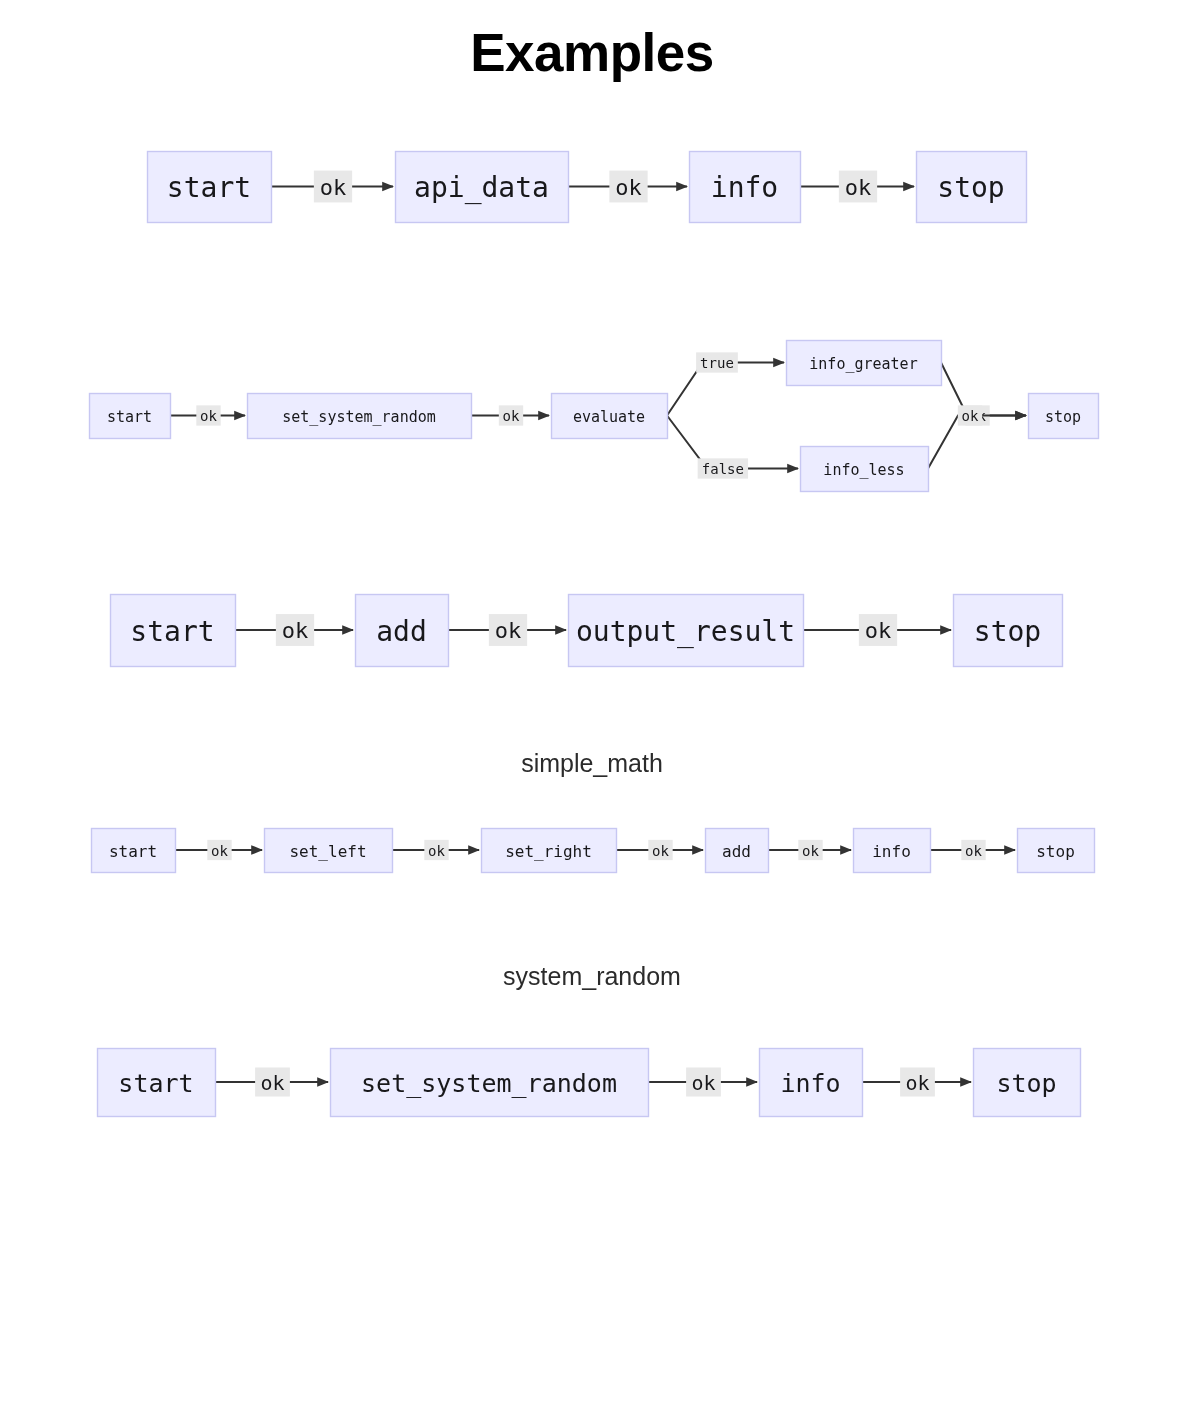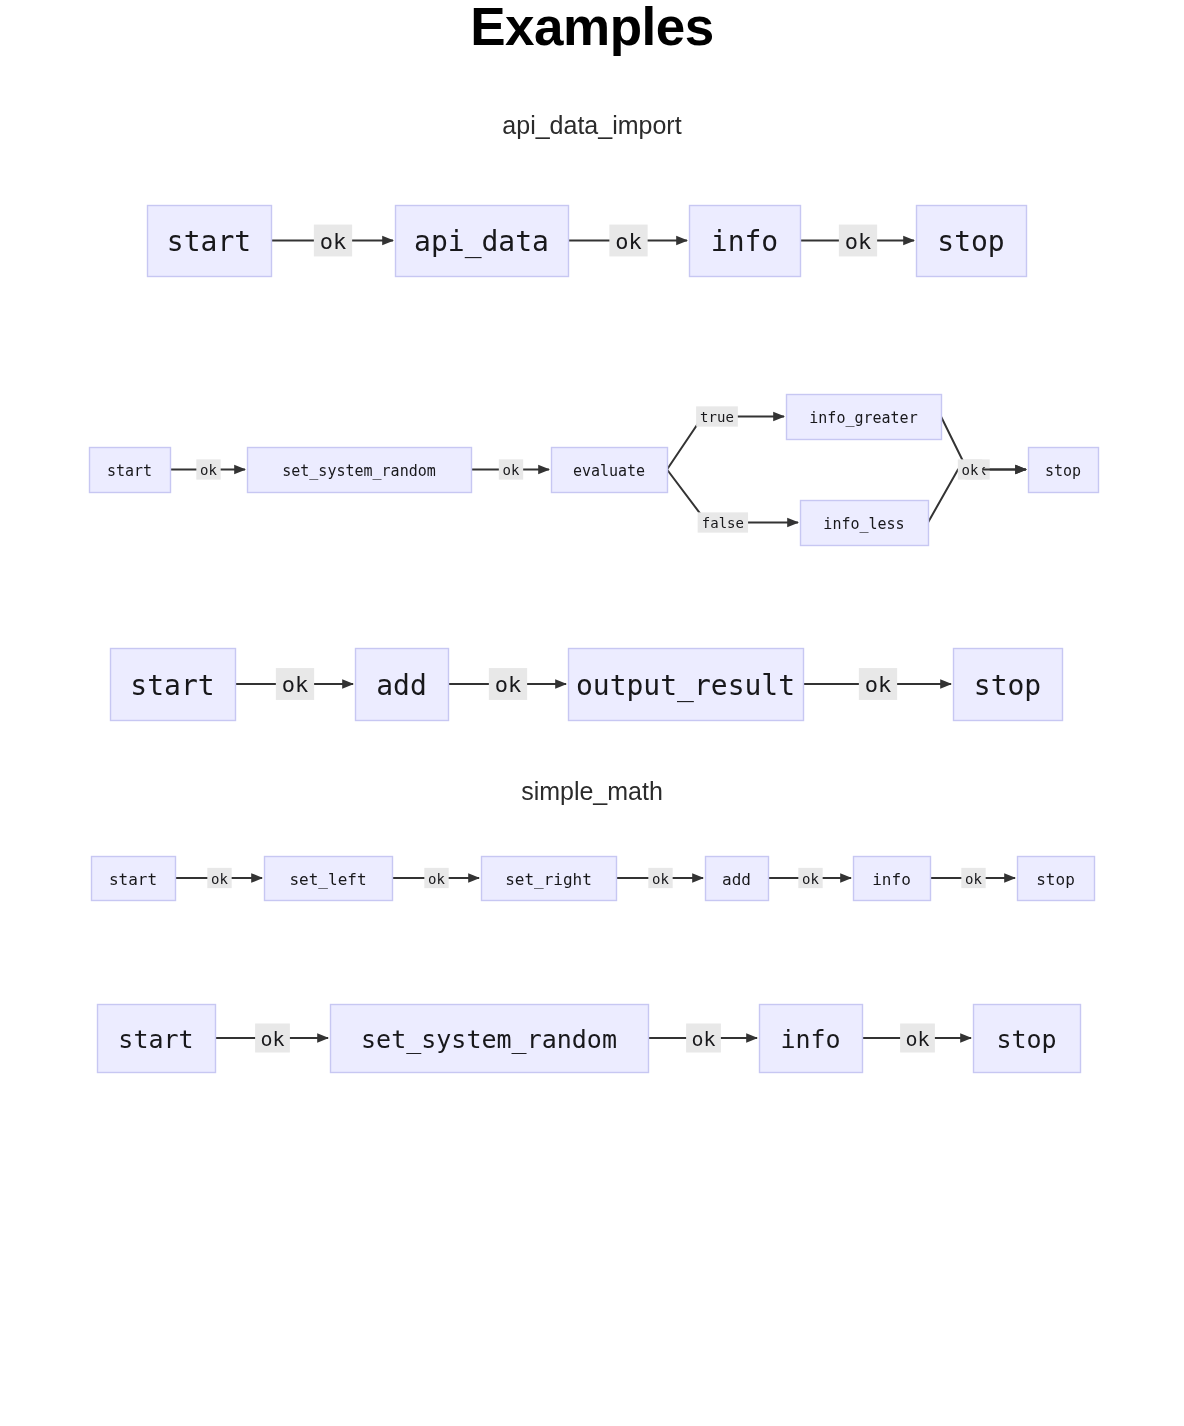--- a/index.html
+++ b/index.html
@@ -14,20 +14,21 @@
     color: #000000;
     overflow: hidden;
     position: relative;
   }
   #page-title {
     text-align: center;
     font-size: 53px;
     font-weight: bold;
     line-height: 1;
     margin: 0;
+    padding-top: 26px;
     letter-spacing: -0.5px;
     color: #000000;
   }
   .example-block {
     width: 100%;
     position: relative;
   }
   .example-title {
     text-align: center;
     font-size: 25px;
@@ -69,32 +70,31 @@
     fill: #18181b;
     dominant-baseline: central;
     text-anchor: middle;
   }
   .blk1 { margin-top: 60px; }
   .blk1 .diagram-wrap { margin-top: 55px; }
   .blk2 { margin-top: 94px; }
   .blk2 .diagram-wrap { margin-top: 37px; }
   .blk3 { margin-top: 79px; }
   .blk3 .diagram-wrap { margin-top: 50px; }
-  .blk4 { margin-top: 47px; }
+  .blk4 { margin-top: 73px; }
   .blk4 .diagram-wrap { margin-top: 40px; }
   .blk5 { margin-top: 80px; }
   .blk5 .diagram-wrap { margin-top: 47px; }
 </style>
 </head>
 <body>
 
 <h1 id="page-title">Examples</h1>
 
 <div class="example-block blk1">
-  <div class="example-title">api_data_import</div>
   <div class="diagram-wrap">
       <svg class="flowchart" width="903" height="95" viewBox="0 0 903 95" style="margin-left: 135px; margin-right: auto;">
         <defs>
           <marker id="arrow-apidataimport" viewBox="0 0 10 10" refX="9" refY="5" markerWidth="6" markerHeight="6" orient="auto-start-reverse">
             <path d="M 0 1 L 10 5 L 0 9 z" fill="#333333"></path>
           </marker>
         </defs>
         <g>
           <g>
             <line class="edge-line" x1="136" y1="47.5" x2="258" y2="47.5" marker-end="url(#arrow-apidataimport)"></line>
@@ -311,20 +311,21 @@
           <g>
             <rect class="node-rect" x="938.5" y="12.5" width="77" height="44" rx="0" ry="0"></rect>
             <text class="node-label" x="976.5" y="35" font-size="16">stop</text>
           </g>
         </g>
       </svg>
     </div>
 </div>
 
 <div class="example-block blk5">
+  <div class="example-title">system_random</div>
   <div class="diagram-wrap">
       <svg class="flowchart" width="1007" height="92" viewBox="0 0 1007 92" style="margin-left: 85px; margin-right: auto;">
         <defs>
           <marker id="arrow-systemrandom" viewBox="0 0 10 10" refX="9" refY="5" markerWidth="6" markerHeight="6" orient="auto-start-reverse">
             <path d="M 0 1 L 10 5 L 0 9 z" fill="#333333"></path>
           </marker>
         </defs>
         <g>
           <g>
             <line class="edge-line" x1="130" y1="46" x2="243" y2="46" marker-end="url(#arrow-systemrandom)"></line>

